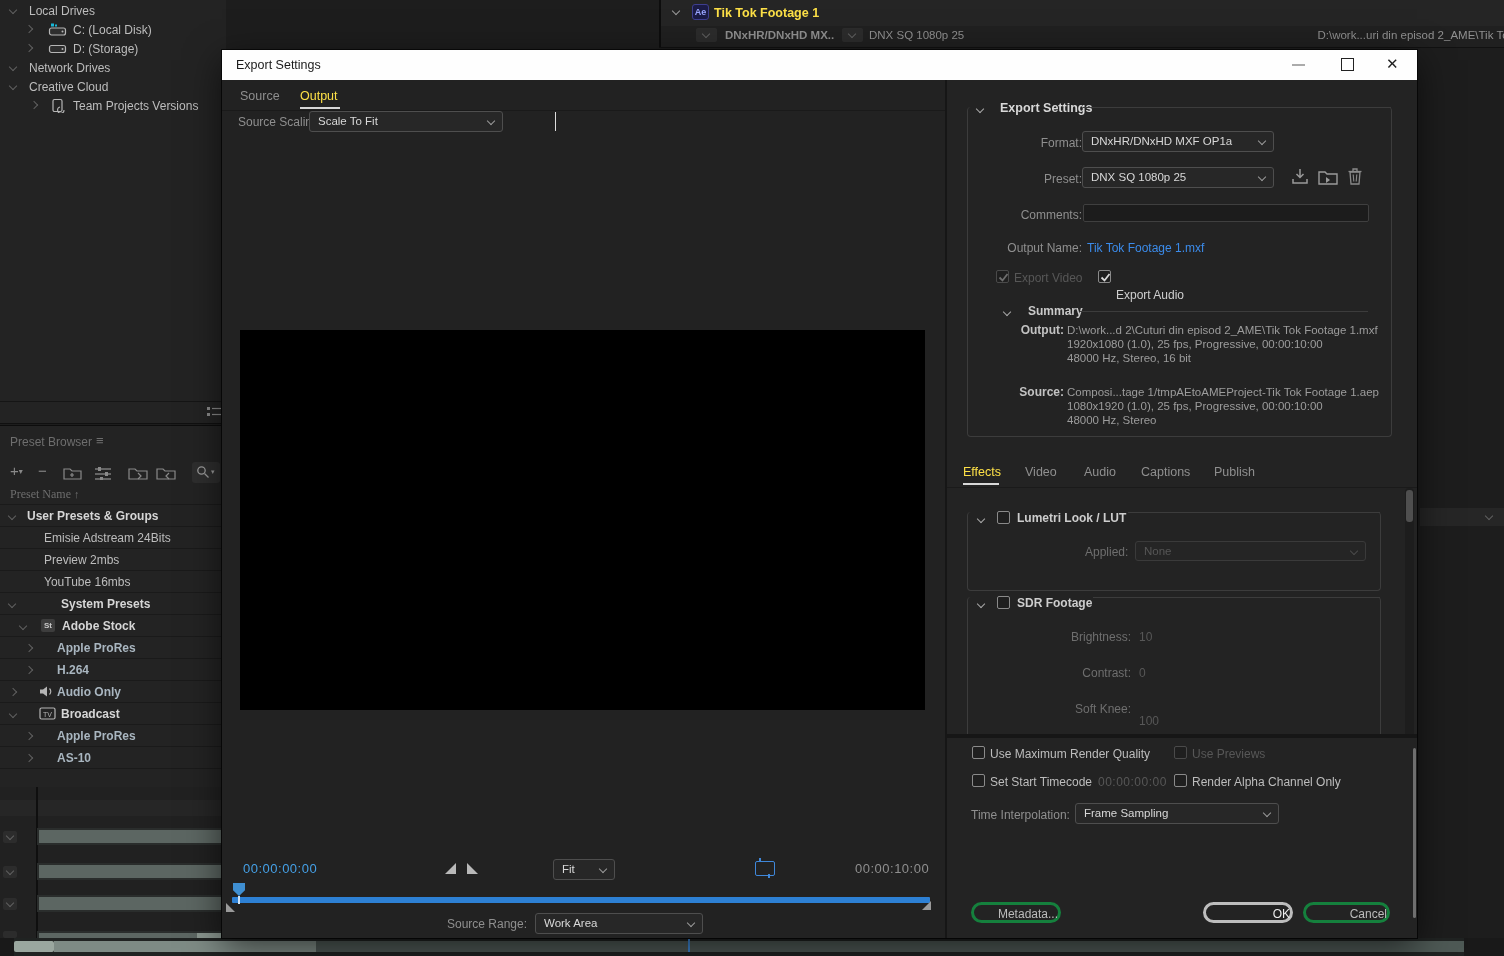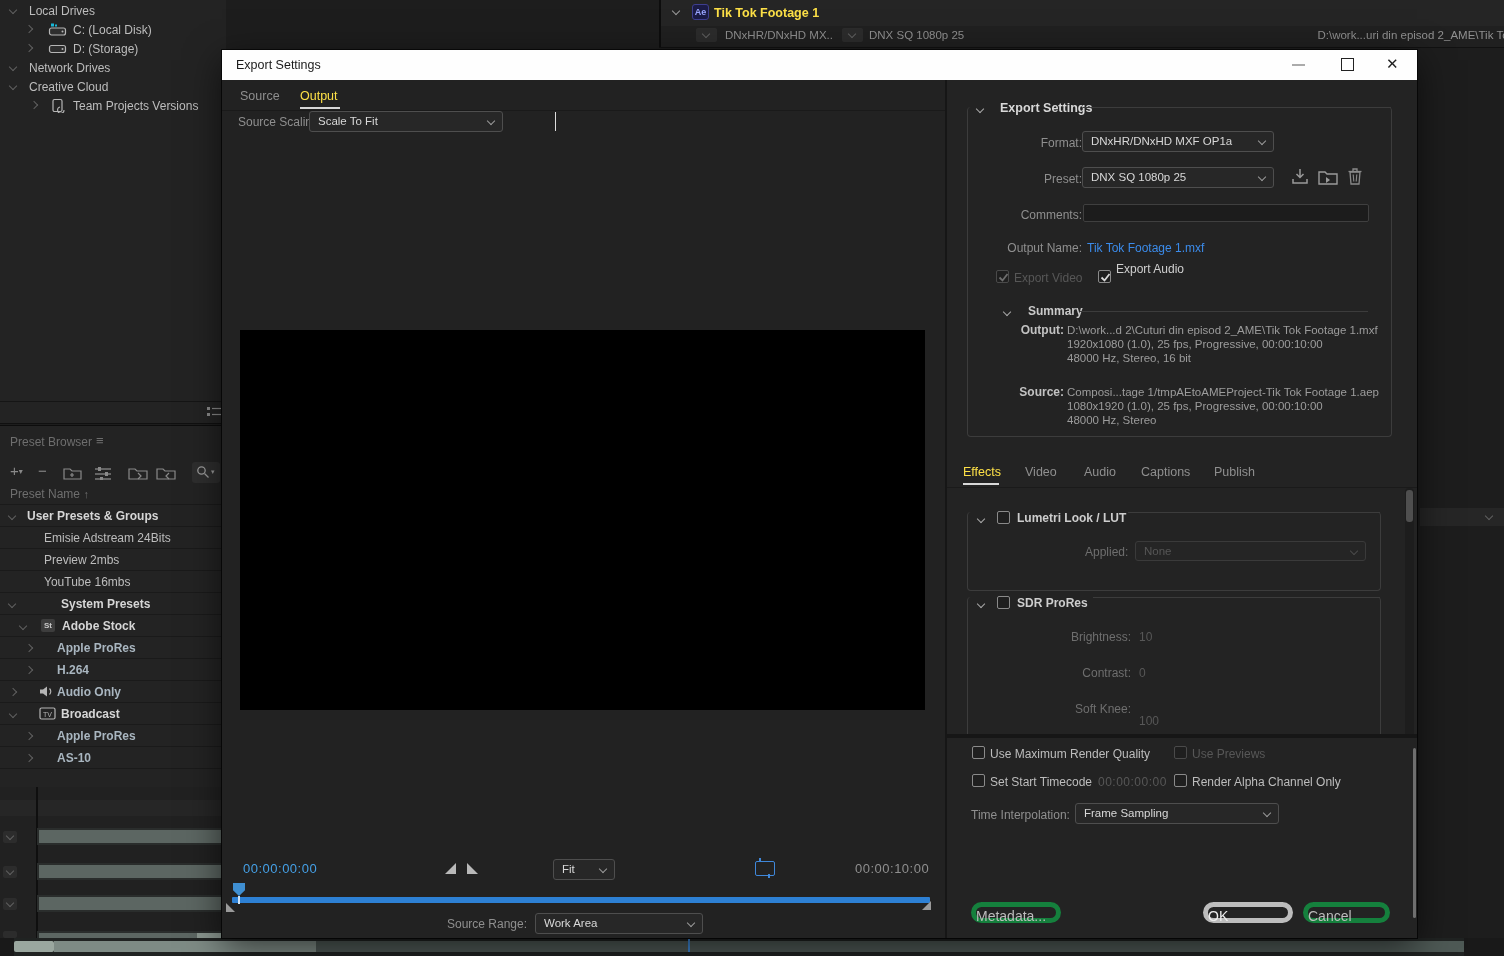--- a/index.html
+++ b/index.html
@@ -18,21 +18,21 @@
   .dd { position:absolute; background:#272727; border:1px solid #4e4e4e; border-radius:3px; color:#d8d8d8;
         font-size:11.5px; line-height:19px; padding-left:8px; white-space:nowrap; overflow:hidden; }
   .dd .ddchev { position:absolute; right:8px; top:6px; width:6px; height:6px; border-right:1.5px solid #9a9a9a; border-bottom:1.5px solid #9a9a9a; transform:rotate(45deg); }
   .dd.dis { border-color:#3a3a3a; background:#252525; color:#565656; }
   .dd.dis .ddchev { border-color:#4a4a4a; }
   .cb { position:absolute; width:13px; height:13px; background:#1f1f1f; border:1px solid #8a8a8a; border-radius:2px; }
   .cb.dis { border-color:#4a4a4a; }
   .cb svg { position:absolute; left:0; top:0; }
   .gbox { position:absolute; border:1px solid #3c3c3c; border-top:none; border-radius:4px; }
   .gbox .topline { position:absolute; top:0; right:0; height:1px; background:#3c3c3c; }
-  .pill { position:absolute; border:5px solid #15803d; border-radius:11px; text-align:left; font-size:14px; color:#bcbcbc; line-height:19px; background:transparent; }
+  .pill { position:absolute; border:3px solid #15803d; border-radius:11px; text-align:right; font-size:12px; color:#bcbcbc; line-height:19px; background:transparent; }
   .prow { position:absolute; left:0; width:226px; height:22px; border-top:1px solid #1a1a1a; }
   .mrow { position:absolute; left:0; width:226px; height:19px; }
   .tri-a { position:absolute; width:0; height:0; border-bottom:11px solid #b9b9b9; border-left:11px solid transparent; }
   .tri-b { position:absolute; width:0; height:0; border-bottom:11px solid #b9b9b9; border-right:11px solid transparent; }
   .tlbox { position:absolute; width:14px; height:12px; background:#2c2c2c; border-radius:2px; }
   .icn { position:absolute; }
 </style>
 </head>
 <body>
 
@@ -112,21 +112,21 @@
       <path d="M1 3h6l2 2h10v8H1z" fill="none" stroke="#8a8a8a" stroke-width="1.2"></path>
         <path d="M13 13l-3-3 3-3" fill="none" stroke="#8a8a8a" stroke-width="1.2"></path>
     </svg>
     <div class="abs" style="left:192px;top:36px;width:28px;height:21px;background:#2e2e2e;border-radius:3px;">
       <svg class="icn" style="left:4px;top:3px;" width="14" height="14" viewBox="0 0 14 14">
         <circle cx="5.5" cy="5.5" r="3.7" fill="none" stroke="#9a9a9a" stroke-width="1.3"></circle>
           <line x1="8.5" y1="8.5" x2="12.5" y2="12.5" stroke="#9a9a9a" stroke-width="1.3"></line>
       </svg>
       <span class="txt" style="left:19px;top:6px;font-size:7px;color:#9a9a9a;">▾</span>
     </div>
-    <span class="txt sz12 c-dim2" style="left:10px;top:61px;"><span>Preset Name</span> <span style="font-size:11px;">↑</span></span>
+    <span class="txt sz12 c-dim2" style="left:10px;top:61px;font-family:Liberation Serif, serif;"><span>Preset Name</span> <span style="font-size:11px;">↑</span></span>
 
     <div class="prow" style="top:78px;">
       <span class="chev down dim" style="left:9px;top:8px;"></span>
       <span class="txt sz12 b" style="left:27px;top:4px;color:#d6d6d6;">User Presets &amp; Groups</span>
     </div>
     <div class="prow" style="top:100px;">
       <span class="txt sz12 c-txt" style="left:44px;top:4px;">Emisie Adstream 24Bits</span>
     </div>
     <div class="prow" style="top:122px;">
       <span class="txt sz12 c-txt" style="left:44px;top:4px;">Preview 2mbs</span>
@@ -205,21 +205,21 @@
   <div class="abs" style="left:226px;top:0;width:1278px;height:50px;background:#1d1d1d;">
     <div class="abs" style="left:433px;top:0;width:845px;height:26px;background:#252525;border-left:2px solid #0d0d0d;">
       <span class="chev down" style="left:12px;top:8px;border-color:#9a9a9a;"></span>
       <span class="abs" style="left:31px;top:4px;width:17px;height:16px;background:#1b1b45;border:1px solid #3e3e8f;border-radius:3px;font-size:9px;font-weight:bold;color:#9aa6ff;text-align:center;line-height:15px;">Ae</span>
       <span class="txt b sz125 c-bright" style="left:53px;top:6px;">Tik Tok Footage 1</span>
     </div>
     <div class="abs" style="left:433px;top:26px;width:845px;height:21px;background:#202020;border-left:2px solid #0d0d0d;">
       <span class="abs" style="left:35px;top:2px;width:21px;height:14px;background:#2c2c2c;border-radius:2px;">
           <span class="chev down dim" style="left:7px;top:3px;"></span>
         </span>
-      <span class="txt sz11 c-dim" style="left:64px;top:3px;">DNxHR/DNxHD MX..</span>
+      <span class="txt sz11 c-dim" style="left:64px;top:3px;font-weight:bold;">DNxHR/DNxHD MX..</span>
       <span class="abs" style="left:181px;top:2px;width:21px;height:14px;background:#2c2c2c;border-radius:2px;">
           <span class="chev down dim" style="left:7px;top:3px;"></span>
         </span>
       <span class="txt sz11 c-dim" style="left:208px;top:3px;">DNX SQ 1080p 25</span>
       <span class="txt sz11" style="left:480px;top:3px;width:450px;text-align:right;color:#909090;">D:\work...uri din episod 2_AME\Tik Tok Footage 1.mxf</span>
 
     </div>
     <div class="abs" style="left:433px;top:47px;width:845px;height:1px;background:#111;"></div>
   </div>
 
@@ -333,21 +333,21 @@
         <svg width="13" height="13" viewBox="0 0 13 13">
             <polyline points="2.5,6.5 5.5,9.5 10.5,3" fill="none" stroke="#6e6e6e" stroke-width="1.8"></polyline>
           </svg>
       </div>
       <span class="txt sz12 c-dis" style="left:67px;top:191px;">Export Video</span>
       <div class="cb" style="left:151px;top:190px;">
         <svg width="13" height="13" viewBox="0 0 13 13">
             <polyline points="2.5,6.5 5.5,9.5 10.5,3" fill="none" stroke="#d8d8d8" stroke-width="1.8"></polyline>
           </svg>
       </div>
-      <span class="txt sz12" style="left:169px;top:182px;color:#cfcfcf;">Export Audio</span>
+      <span class="txt sz12" style="left:169px;top:208px;color:#cfcfcf;">Export Audio</span>
 
       <span class="chev down" style="left:57px;top:229px;border-color:#a8a8a8;"></span>
       <span class="txt sz12 b" style="left:81px;top:224px;color:#c9c9c9;">Summary</span>
       <div class="abs" style="left:133px;top:231px;width:288px;height:1px;background:#3c3c3c;"></div>
 
       <span class="txt sz12 b" style="left:37px;top:243px;width:80px;text-align:right;display:inline-block;color:#c2c2c2;">Output:</span>
       <span class="txt sz11 c-sum" style="left:120px;top:244px;">D:\work...d 2\Cuturi din episod 2_AME\Tik Tok Footage 1.mxf</span>
       <span class="txt sz11 c-sum" style="left:120px;top:258px;">1920x1080 (1.0), 25 fps, Progressive, 00:00:10:00</span>
       <span class="txt sz11 c-sum" style="left:120px;top:272px;">48000 Hz, Stereo, 16 bit</span>
 
@@ -377,21 +377,21 @@
       <div class="dd dis" style="left:188px;top:461px;width:231px;height:20px;">
         <span>None</span>
         <span class="ddchev"></span>
       </div>
 
       <div class="gbox" style="left:20px;top:517px;width:414px;height:139px;border-bottom:none;border-radius:4px 4px 0 0;">
         <div class="topline" style="left:125px;"></div>
       </div>
       <span class="chev down" style="left:31px;top:521px;border-color:#a8a8a8;"></span>
       <div class="cb" style="left:50px;top:516px;"></div>
-      <span class="txt sz12 b" style="left:70px;top:516px;color:#cdcdcd;">SDR ProRes</span>
+      <span class="txt sz12 b" style="left:70px;top:516px;color:#cdcdcd;">SDR Footage</span>
 
       <span class="txt sz12 c-dim2" style="left:84px;top:550px;width:100px;text-align:right;display:inline-block;">Brightness:</span>
       <span class="txt sz12 c-dis" style="left:192px;top:550px;">10</span>
       <span class="txt sz12 c-dim2" style="left:84px;top:586px;width:100px;text-align:right;display:inline-block;">Contrast:</span>
       <span class="txt sz12 c-dis" style="left:192px;top:586px;">0</span>
       <span class="txt sz12 c-dim2" style="left:84px;top:622px;width:100px;text-align:right;display:inline-block;">Soft Knee:</span>
       <span class="txt sz12 c-dis" style="left:192px;top:622px;margin-top:12px;">100</span>
 
       <div class="abs" style="left:0;top:654px;width:470px;height:4px;background:#161616;"></div>
       <div class="abs" style="left:0;top:658px;width:470px;height:200px;background:#232323;">

